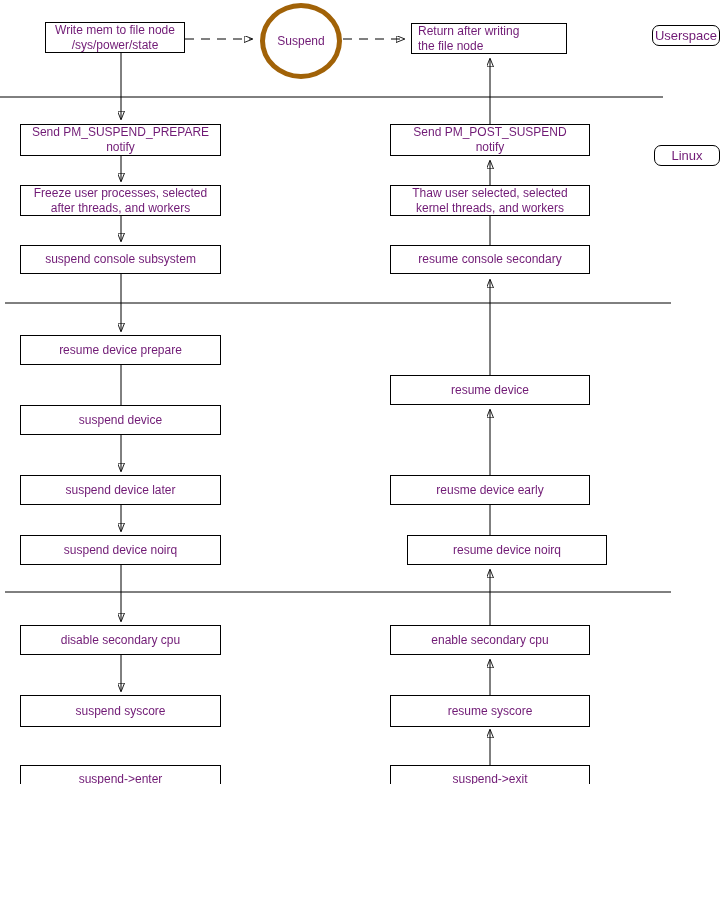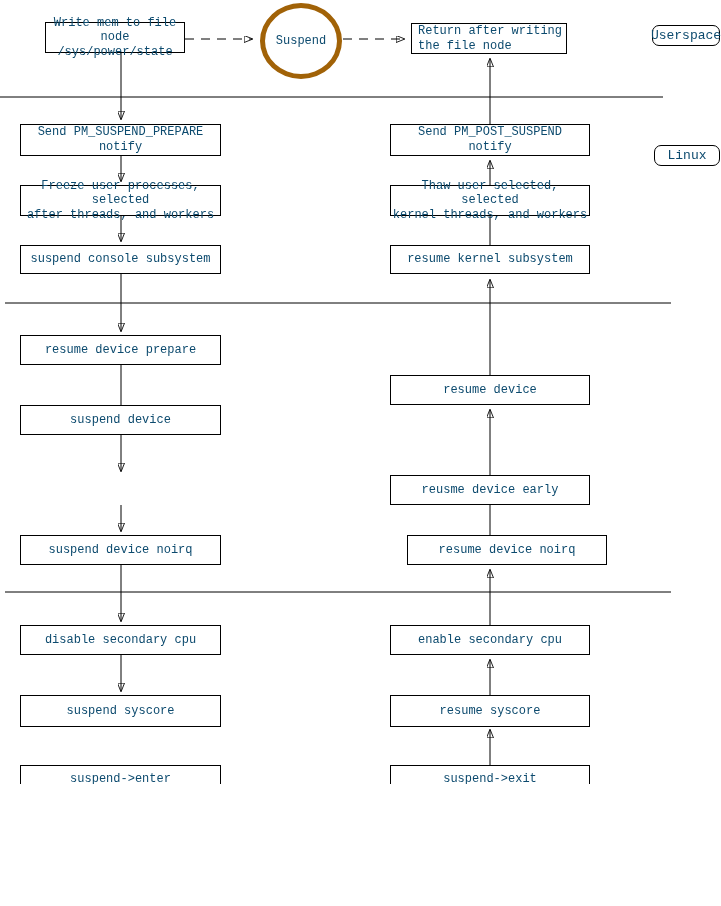--- a/index.html
+++ b/index.html
@@ -1,18 +1,18 @@
 <!DOCTYPE html>
 <html><head>
 <meta charset="utf-8">
 <style>
   html,body{margin:0;padding:0;background:#fff;}
   #canvas{
     position:relative;width:721px;height:784px;background:#fff;overflow:hidden;
-    font-family:Liberation Mono, monospace;color:#0c4a6e;
+    font-family:Liberation Sans, sans-serif;color:#701a75;
   }
   #wires{position:absolute;left:0;top:0;width:721px;height:906px;}
   .node{
     position:absolute;box-sizing:border-box;border:1px solid #000;background:#fff;
     display:flex;align-items:center;justify-content:center;text-align:center;
     font-size:12px;line-height:1.22;white-space:pre-line;
   }
   .node.left-align{justify-content:flex-start;text-align:left;padding-left:6px;}
   .chip{
     position:absolute;box-sizing:border-box;border:1px solid #000;border-radius:7px;background:#fff;
@@ -85,36 +85,37 @@
 
   <div class="node" style="left:20px;top:185px;width:201px;height:31px">Freeze user processes, selected
 after threads, and workers</div>
 
   <div class="node" style="left:20px;top:245px;width:201px;height:29px">suspend console subsystem</div>
 
   <div class="node" style="left:20px;top:335px;width:201px;height:30px">resume device prepare</div>
 
   <div class="node" style="left:20px;top:405px;width:201px;height:30px">suspend device</div>
 
+  <div class="node" style="left:20px;top:475px;width:201px;height:30px">suspend device later</div>
 
   <div class="node" style="left:20px;top:535px;width:201px;height:30px">suspend device noirq</div>
 
   <div class="node" style="left:20px;top:625px;width:201px;height:30px">disable secondary cpu</div>
 
   <div class="node" style="left:20px;top:695px;width:201px;height:32px">suspend syscore</div>
 
   <div class="node" style="left:20px;top:765px;width:201px;height:29px">suspend-&gt;enter</div>
 
   <div class="node" style="left:390px;top:124px;width:200px;height:32px">Send PM_POST_SUSPEND
 notify</div>
 
   <div class="node" style="left:390px;top:185px;width:200px;height:31px">Thaw user selected, selected
 kernel threads, and workers</div>
 
-  <div class="node" style="left:390px;top:245px;width:200px;height:29px">resume kernel subsystem</div>
+  <div class="node" style="left:390px;top:245px;width:200px;height:29px">resume console secondary</div>
 
   <div class="node" style="left:390px;top:375px;width:200px;height:30px">resume device</div>
 
   <div class="node" style="left:390px;top:475px;width:200px;height:30px">reusme device early</div>
 
   <div class="node" style="left:407px;top:535px;width:200px;height:30px">resume device noirq</div>
 
   <div class="node" style="left:390px;top:625px;width:200px;height:30px">enable secondary cpu</div>
 
   <div class="node" style="left:390px;top:695px;width:200px;height:32px">resume syscore</div>

